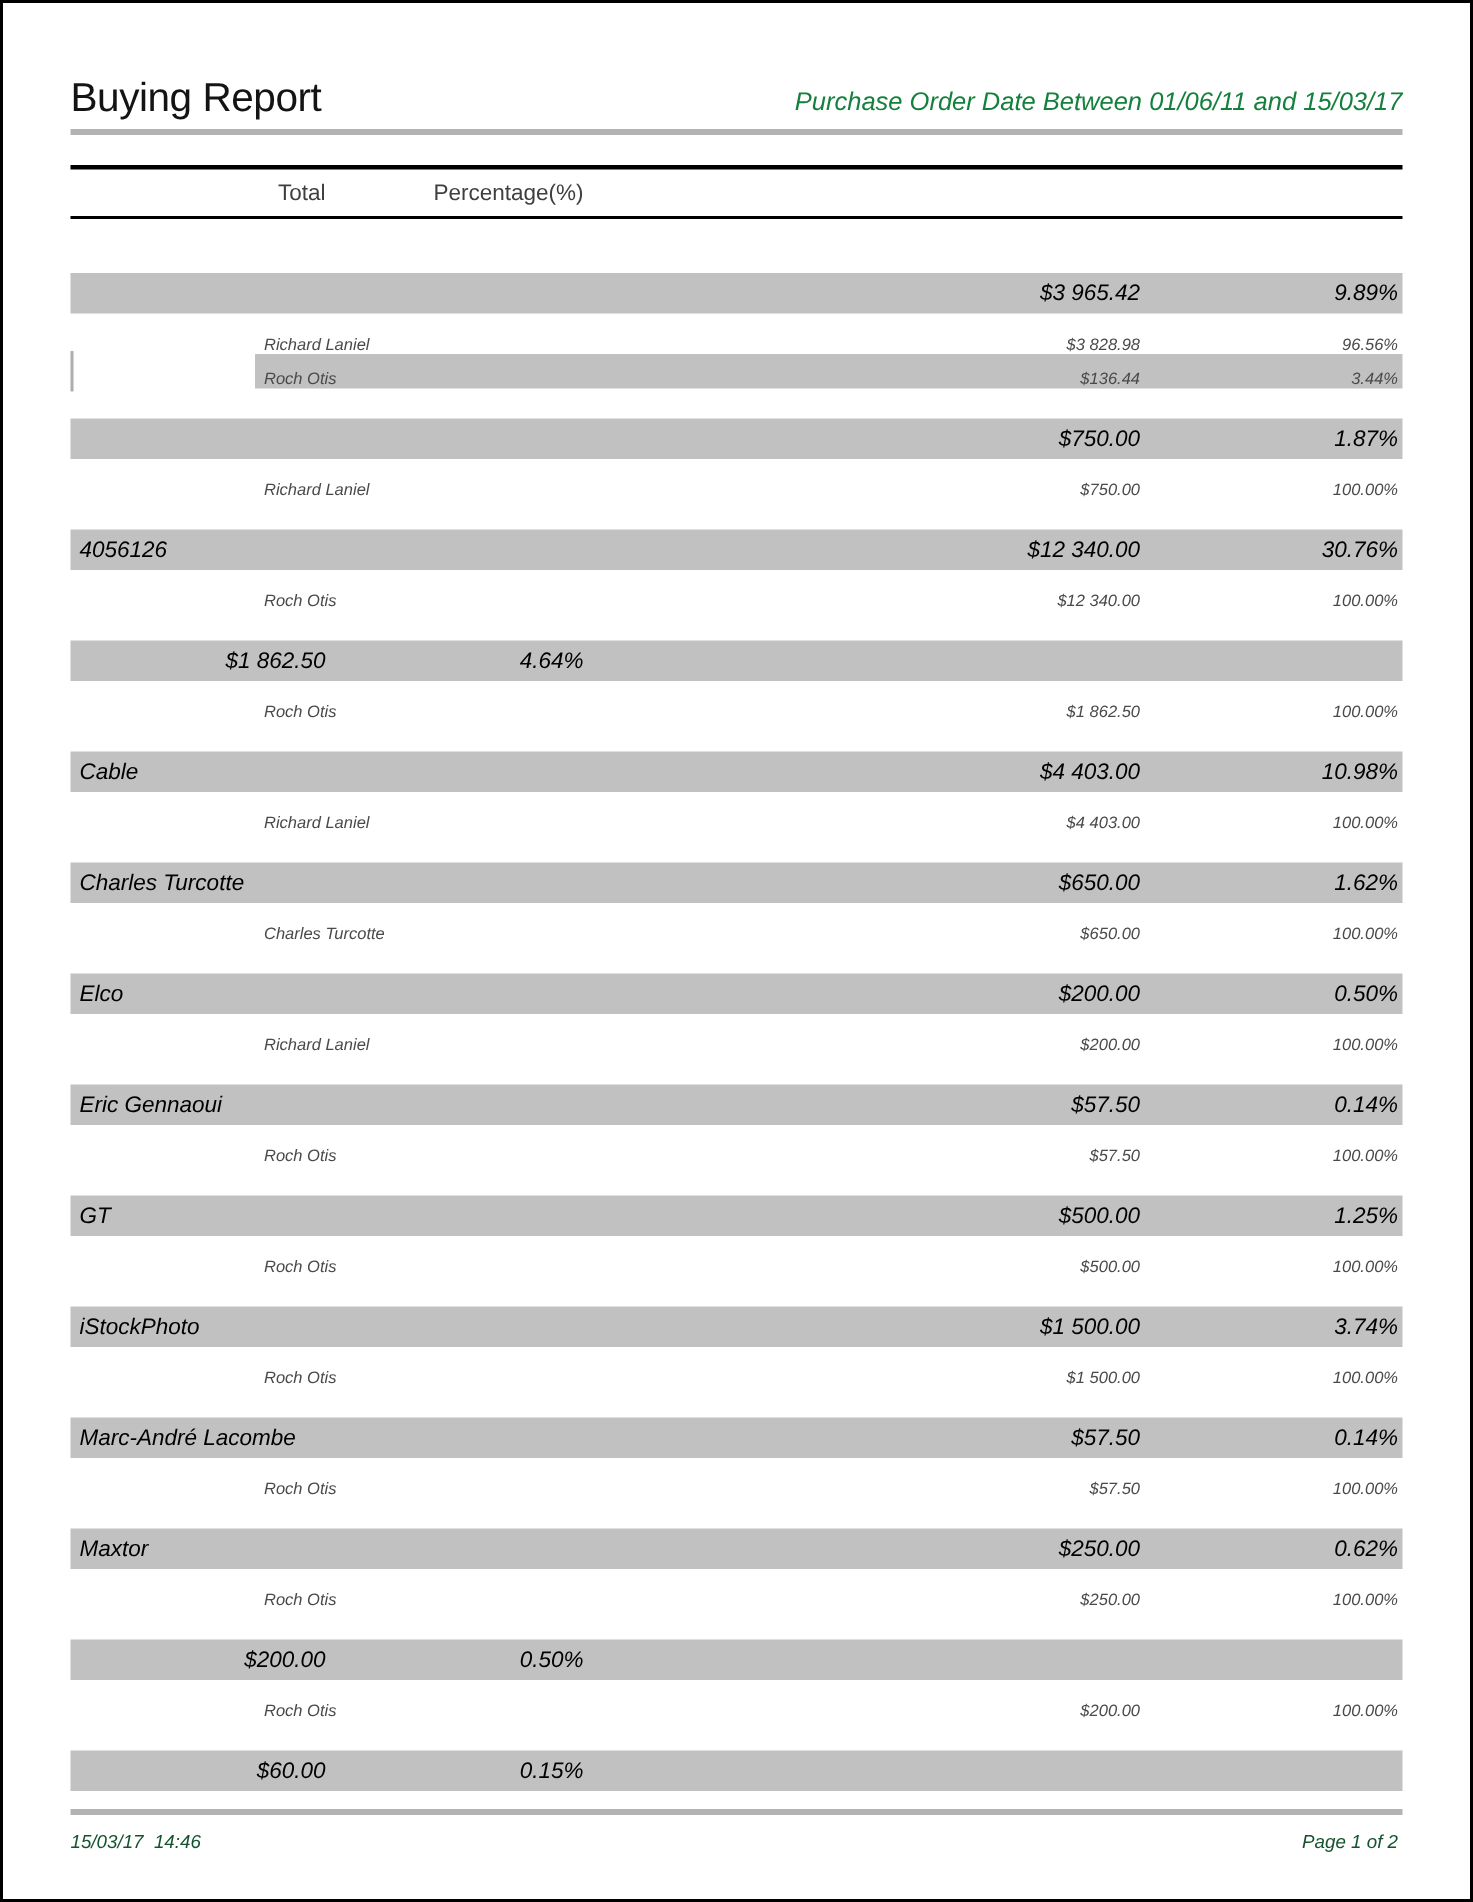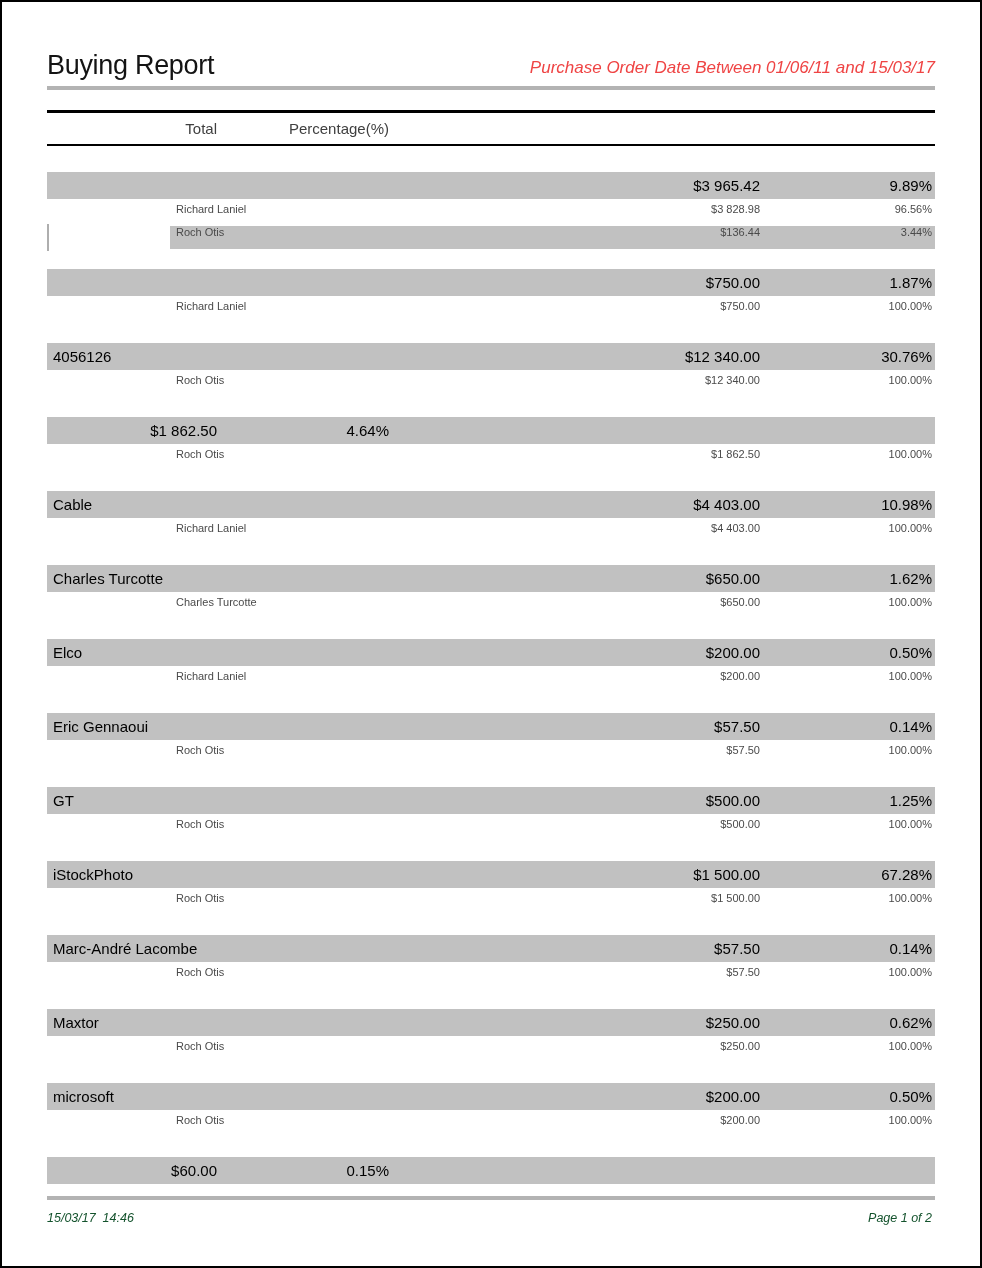--- a/index.html
+++ b/index.html
@@ -22,60 +22,60 @@
     margin: 0;
     font-size: 27px;
     font-weight: 400;
     color: #141414;
     line-height: 1.15;
     letter-spacing: -0.3px;
   }
   .report-subtitle {
     font-style: italic;
     font-size: 17px;
-    color: #ef4444;
+    color: #15803d;
     padding-bottom: 3px;
   }
   .title-rule { height: 4px; background: var(--rule-gray, #b3b3b3); margin-top: 5px; }
 
   
   .col-headers {
     margin-top: 20px;
     border-top: 3px solid #000;
     border-bottom: 2px solid #000;
     height: 36px;
     display: flex;
     align-items: center;
     font-size: 15px;
     color: #3f3f3f;
   }
   .col-name  { flex: 1; padding-left: 6px; }
   .col-total { width: 170px; text-align: right; }
   .col-pct   { width: 175px; text-align: right; padding-right: 3px; }
 
   
-  #groups { margin-top: 26px; }
+  #groups { margin-top: 36px; font-style: italic; }
   .group { margin-bottom: 20px; }
   .group:last-child { margin-bottom: 0; }
 
   .group-band {
     height: 27px;
     background: var(--band, #c1c1c1);
     display: flex;
     align-items: center;
     font-size: 15px;
     color: #000;
   }
 
   .details { margin-top: 4px; }
   .detail-row {
     height: 23px;
     margin-left: 123px;
     display: flex;
-    align-items: flex-start;
+    align-items: flex-end;
     font-size: 11px;
     color: var(--detail-text, #4a4a4a);
     position: relative;
   }
   .detail-row.selected { background: var(--band, #c1c1c1); }
   .detail-row.selected::before {
     content: "";
     position: absolute;
     left: -123px;
     top: -2px;
@@ -255,21 +255,21 @@
     <div class="col-total d-total">$500.00</div>
     <div class="col-pct d-pct">100.00%</div>
   </div>
 </div>
   </section>
 
   <section class="group">
     <div class="group-band">
       <div class="col-name g-name">iStockPhoto</div>
       <div class="col-total g-total">$1 500.00</div>
-      <div class="col-pct g-pct">67.28%</div>
+      <div class="col-pct g-pct">3.74%</div>
     </div>
     <div class="details">
   <div class="detail-row">
     <div class="col-name d-name">Roch Otis</div>
     <div class="col-total d-total">$1 500.00</div>
     <div class="col-pct d-pct">100.00%</div>
   </div>
 </div>
   </section>
 
@@ -298,21 +298,20 @@
   <div class="detail-row">
     <div class="col-name d-name">Roch Otis</div>
     <div class="col-total d-total">$250.00</div>
     <div class="col-pct d-pct">100.00%</div>
   </div>
 </div>
   </section>
 
   <section class="group">
     <div class="group-band">
-      <div class="col-name g-name">microsoft</div>
       <div class="col-total g-total">$200.00</div>
       <div class="col-pct g-pct">0.50%</div>
     </div>
     <div class="details">
   <div class="detail-row">
     <div class="col-name d-name">Roch Otis</div>
     <div class="col-total d-total">$200.00</div>
     <div class="col-pct d-pct">100.00%</div>
   </div>
 </div>

